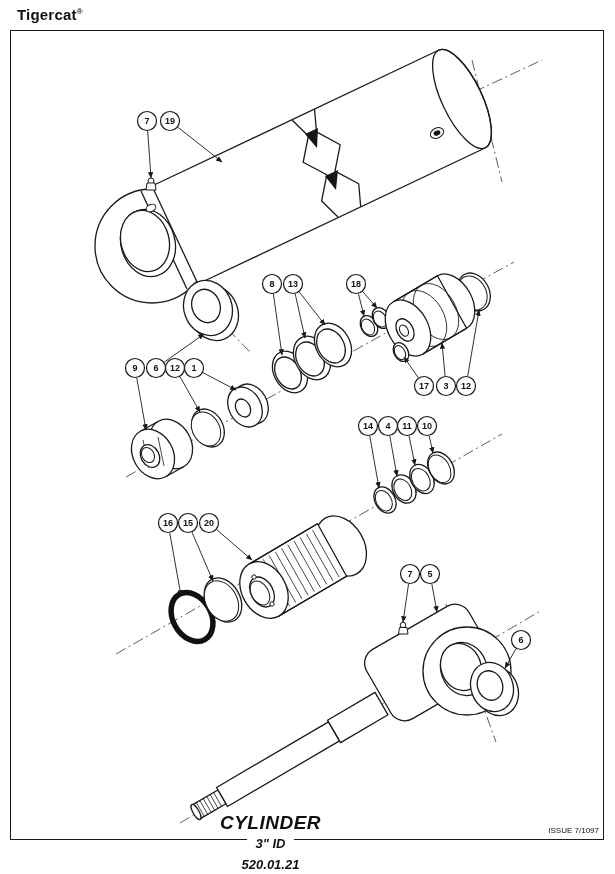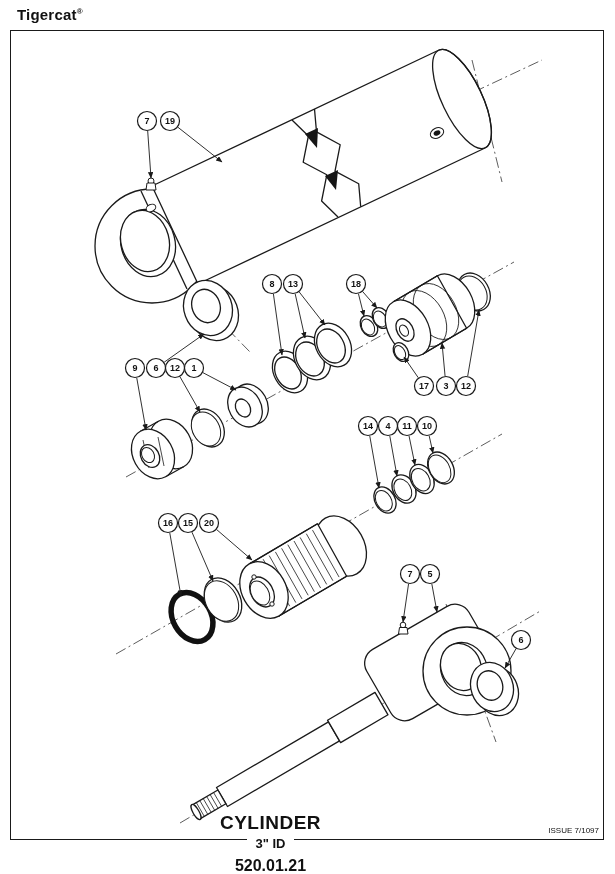--- a/index.html
+++ b/index.html
@@ -11,24 +11,24 @@
   .axis{stroke:#333;stroke-width:.8;fill:none;stroke-dasharray:11 3.5 2 3.5;}
   .part{fill:#fff;stroke:#1a1a1a;stroke-width:1.3;stroke-linejoin:round;}
   .ln{fill:none;stroke:#1a1a1a;stroke-width:1.3;stroke-linejoin:round;}
   .thin{fill:#fff;stroke:#1a1a1a;stroke-width:1;}
   .hatch{stroke:#1a1a1a;stroke-width:.8;fill:none;}
   .blob{fill:#151515;stroke:none;}
   .thick-oring{fill:none;stroke:#111;stroke-width:5.5;}
   .balloon{fill:#fff;stroke:#1a1a1a;stroke-width:1.2;}
   .balloon-num{font:600 9px "Liberation Sans",sans-serif;text-anchor:middle;fill:#111;}
   .leader{stroke:#1a1a1a;stroke-width:.9;}
-  .title-block{position:absolute;left:0;top:812px;width:541px;text-align:center;}
+  .title-block{position:absolute;left:0;top:812px;width:541px;text-align:center;font-style:italic;}
   .title-main{font-size:19px;font-weight:bold;letter-spacing:.5px;}
   .title-size{font-size:13px;font-weight:bold;display:inline-block;background:#fff;padding:0 8px;margin-top:1px;}
-  .title-num{font-size:16px;font-weight:bold;margin-top:5px;}
+  .title-num{font-size:13px;font-weight:bold;margin-top:5px;}
   .issue{position:absolute;right:16px;top:826px;font-size:8px;}
 </style>
 </head>
 <body>
 
 <div class="brand"><span>Tigercat</span><sup>®</sup></div>
 
 <div class="frame"></div>
 
 <svg id="diagram" width="615" height="874" viewBox="0 0 615 874">

